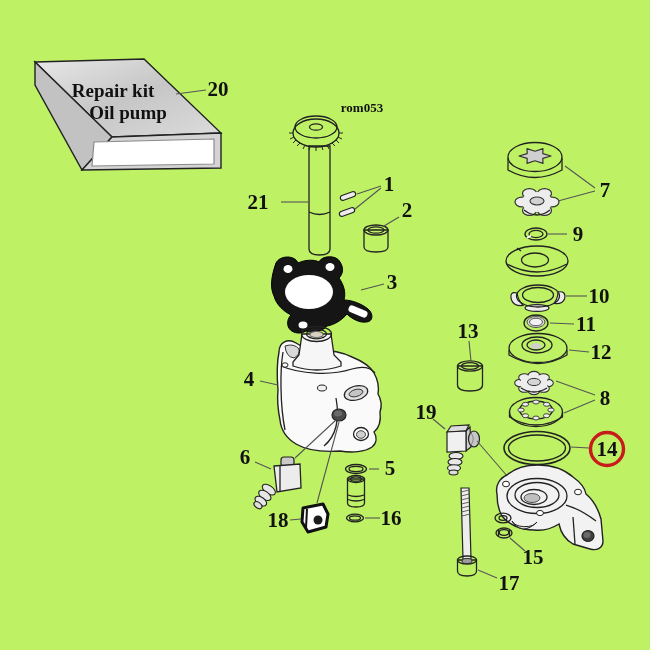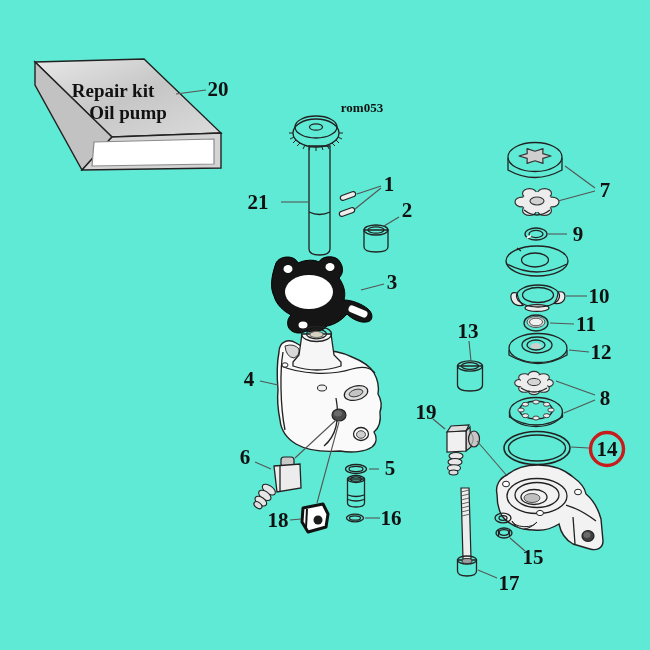--- a/index.html
+++ b/index.html
@@ -1,16 +1,16 @@
 <!DOCTYPE html>
 <html><head>
 <meta charset="utf-8">
 <style>
   html,body{margin:0;padding:0;background:#fff;}
-  #stage{position:relative;width:650px;height:650px;background:#5eead4;overflow:hidden;
+  #stage{position:relative;width:650px;height:650px;background:#bef264;overflow:hidden;
          font-family:"Liberation Serif", serif;}
   svg{display:block;}
   .part-num{font-family:"Liberation Serif", serif;font-weight:bold;font-size:21px;fill:#111;}
   .box-text{font-family:"Liberation Serif", serif;font-weight:bold;font-size:19px;fill:#111;}
   .watermark{font-family:"Liberation Serif", serif;font-weight:bold;font-size:13px;fill:#111;}
   .ld{stroke:#555;stroke-width:1.1;fill:none;}
   .ln{stroke:#222;stroke-width:1.3;fill:none;}
 </style>
 </head>
 <body>

